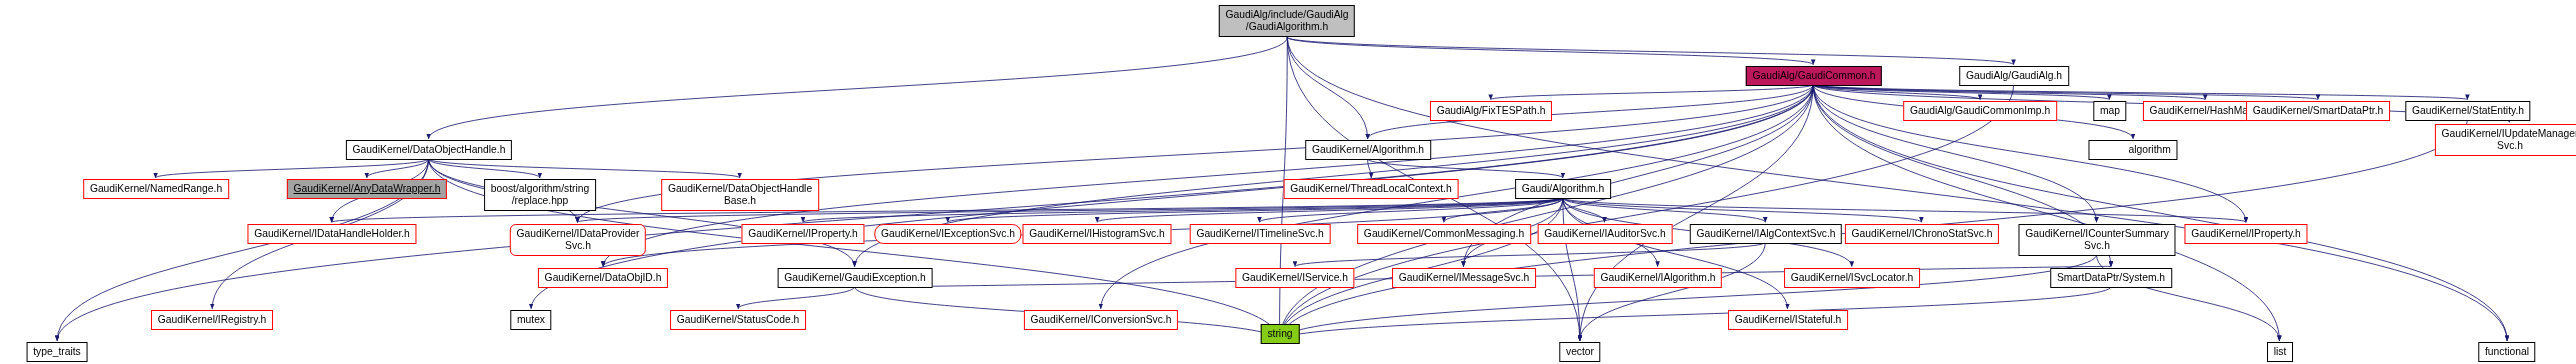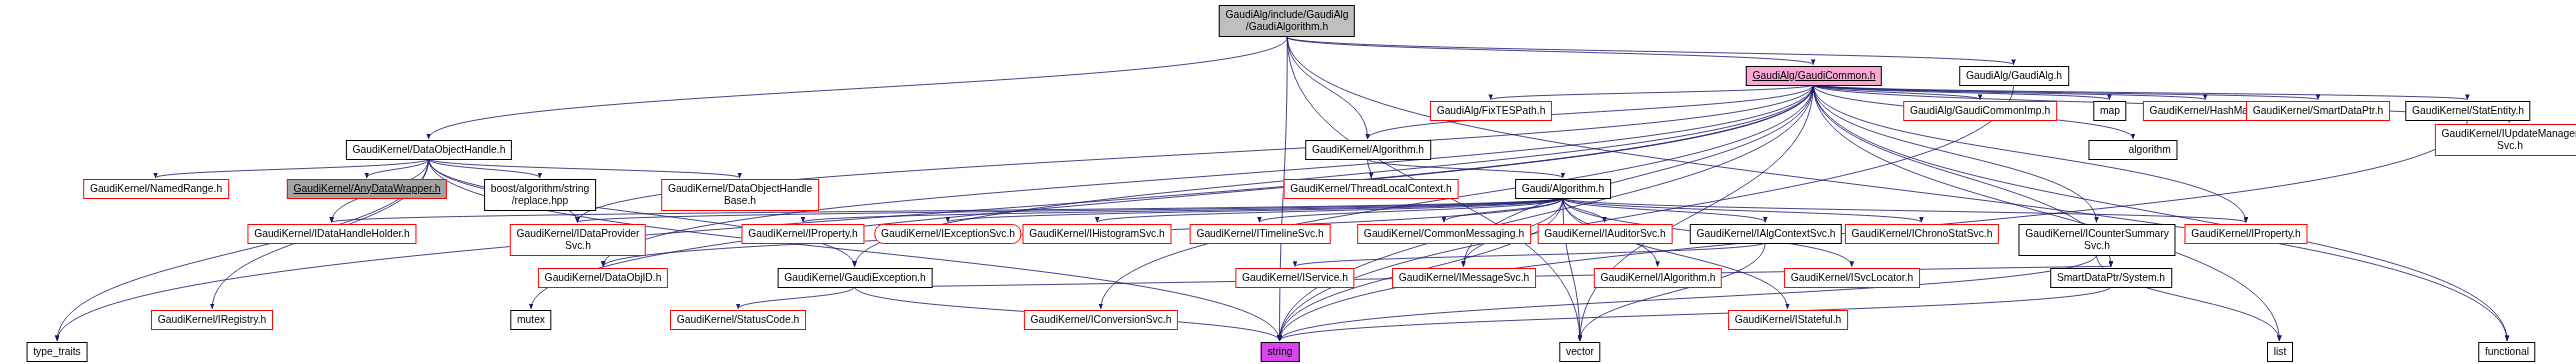--- a/index.html
+++ b/index.html
@@ -92,21 +92,21 @@
       <path d="M 4070 494 C 4070 579, 2484 579, 2484 661" class="edge" stroke="#191970" marker-end="url(#arrowhead)"></path>
       <path d="M 4070 494 C 4070 579, 4425 579, 4425 661" class="edge" stroke="#191970" marker-end="url(#arrowhead)"></path>
       <path d="M 1659 556 C 1659 562, 4098 514, 4098 517" class="edge" stroke="#191970" marker-end="url(#arrowhead)"></path>
       <path d="M 1659 556 C 1659 579, 1433 579, 1433 599" class="edge" stroke="#191970" marker-end="url(#arrowhead)"></path>
       <path d="M 1659 556 C 1659 610, 2484 610, 2484 661" class="edge" stroke="#191970" marker-end="url(#arrowhead)"></path>
       <path d="M 4098 556 C 4098 610, 2484 610, 2484 661" class="edge" stroke="#191970" marker-end="url(#arrowhead)"></path>
     </svg>
   <div id="nodes">
       <div class="node root" style="left: 1287px; top: 5.2px; color: rgb(0, 0, 0); background: rgb(191, 191, 191); border-color: rgb(0, 0, 0);">GaudiAlg/include/GaudiAlg
 /GaudiAlgorithm.h</div>
-      <div class="node expanded" style="left: 1814px; top: 66px; color: rgb(0, 0, 0); background: #f9a8d4; border-color: rgb(0, 0, 0); text-decoration: underline;">GaudiAlg/GaudiCommon.h</div>
+      <div class="node expanded" style="left: 1814px; top: 66px; color: rgb(0, 0, 0); background: #be185d; border-color: rgb(0, 0, 0);">GaudiAlg/GaudiCommon.h</div>
       <div class="node expanded" style="left: 2014px; top: 66px; color: rgb(0, 0, 0); background: rgb(255, 255, 255); border-color: rgb(0, 0, 0);">GaudiAlg/GaudiAlg.h</div>
       <div class="node truncated" style="left: 1491px; top: 101px; color: rgb(0, 0, 0); background: rgb(255, 255, 255); border-color: rgb(255, 0, 0);">GaudiAlg/FixTESPath.h</div>
       <div class="node truncated" style="left: 1980px; top: 101px; color: rgb(0, 0, 0); background: rgb(255, 255, 255); border-color: rgb(255, 0, 0);">GaudiAlg/GaudiCommonImp.h</div>
       <div class="node leaf" style="left: 2110px; top: 101px; color: rgb(0, 0, 0); background: rgb(255, 255, 255); border-color: rgb(0, 0, 0);">map</div>
       <div class="node truncated" style="left: 2206px; top: 101px; color: rgb(0, 0, 0); background: rgb(255, 255, 255); border-color: rgb(255, 0, 0);">GaudiKernel/HashMap.h</div>
       <div class="node truncated" style="left: 2318px; top: 101px; color: rgb(0, 0, 0); background: rgb(255, 255, 255); border-color: rgb(255, 0, 0);">GaudiKernel/SmartDataPtr.h</div>
       <div class="node expanded" style="left: 2468px; top: 101px; color: rgb(0, 0, 0); background: rgb(255, 255, 255); border-color: rgb(0, 0, 0);">GaudiKernel/StatEntity.h</div>
       <div class="node truncated" style="left: 2510px; top: 124px; color: rgb(0, 0, 0); background: rgb(255, 255, 255); border-color: rgb(255, 0, 0);">GaudiKernel/IUpdateManager
 Svc.h</div>
       <div class="node expanded" style="left: 429px; top: 140px; color: rgb(0, 0, 0); background: rgb(255, 255, 255); border-color: rgb(0, 0, 0);">GaudiKernel/DataObjectHandle.h</div>
@@ -114,21 +114,21 @@
       <div class="node leaf" style="left: 2133px; top: 140px; color: rgb(0, 0, 0); background: rgb(255, 255, 255); border-color: rgb(0, 0, 0); padding-left: 39px;">algorithm</div>
       <div class="node truncated" style="left: 156px; top: 179px; color: rgb(0, 0, 0); background: rgb(255, 255, 255); border-color: rgb(255, 0, 0);">GaudiKernel/NamedRange.h</div>
       <div class="node truncated" style="left: 367px; top: 179px; color: rgb(0, 0, 0); background: #a3a3a3; border-color: rgb(255, 0, 0); text-decoration: underline;">GaudiKernel/AnyDataWrapper.h</div>
       <div class="node leaf" style="left: 540px; top: 179px; color: rgb(0, 0, 0); background: rgb(255, 255, 255); border-color: rgb(0, 0, 0);">boost/algorithm/string
 /replace.hpp</div>
       <div class="node truncated" style="left: 740px; top: 179px; color: rgb(0, 0, 0); background: rgb(255, 255, 255); border-color: rgb(255, 0, 0);">GaudiKernel/DataObjectHandle
 Base.h</div>
       <div class="node truncated" style="left: 1371px; top: 179px; color: rgb(0, 0, 0); background: rgb(255, 255, 255); border-color: rgb(255, 0, 0);">GaudiKernel/ThreadLocalContext.h</div>
       <div class="node expanded" style="left: 1563px; top: 179px; color: rgb(0, 0, 0); background: rgb(255, 255, 255); border-color: rgb(0, 0, 0);">Gaudi/Algorithm.h</div>
       <div class="node truncated" style="left: 332px; top: 224px; color: rgb(0, 0, 0); background: rgb(255, 255, 255); border-color: rgb(255, 0, 0);">GaudiKernel/IDataHandleHolder.h</div>
-      <div class="node truncated" style="left: 578px; top: 224px; color: rgb(0, 0, 0); background: rgb(255, 255, 255); border-color: rgb(255, 0, 0);">GaudiKernel/IDataProvider
+      <div class="node truncated" style="left: 578px; top: 224px; color: rgb(0, 0, 0); background: rgb(255, 255, 255); border-color: rgb(255, 0, 0); border-radius: 6px;">GaudiKernel/IDataProvider
 Svc.h</div>
       <div class="node truncated" style="left: 803px; top: 224px; color: rgb(0, 0, 0); background: rgb(255, 255, 255); border-color: rgb(255, 0, 0);">GaudiKernel/IProperty.h</div>
       <div class="node truncated" style="left: 948px; top: 224px; color: rgb(0, 0, 0); background: rgb(255, 255, 255); border-color: rgb(255, 0, 0); border-radius: 9px;">GaudiKernel/IExceptionSvc.h</div>
       <div class="node truncated" style="left: 1097px; top: 224px; color: rgb(0, 0, 0); background: rgb(255, 255, 255); border-color: rgb(255, 0, 0);">GaudiKernel/IHistogramSvc.h</div>
       <div class="node truncated" style="left: 1260px; top: 224px; color: rgb(0, 0, 0); background: rgb(255, 255, 255); border-color: rgb(255, 0, 0);">GaudiKernel/ITimelineSvc.h</div>
       <div class="node truncated" style="left: 1444px; top: 224px; color: rgb(0, 0, 0); background: rgb(255, 255, 255); border-color: rgb(255, 0, 0);">GaudiKernel/CommonMessaging.h</div>
       <div class="node truncated" style="left: 1605px; top: 224px; color: rgb(0, 0, 0); background: rgb(255, 255, 255); border-color: rgb(255, 0, 0);">GaudiKernel/IAuditorSvc.h</div>
       <div class="node expanded" style="left: 1766px; top: 224px; color: rgb(0, 0, 0); background: rgb(255, 255, 255); border-color: rgb(0, 0, 0);">GaudiKernel/IAlgContextSvc.h</div>
       <div class="node truncated" style="left: 1922px; top: 224px; color: rgb(0, 0, 0); background: rgb(255, 255, 255); border-color: rgb(255, 0, 0);">GaudiKernel/IChronoStatSvc.h</div>
       <div class="node expanded" style="left: 2097px; top: 224px; color: rgb(0, 0, 0); background: rgb(255, 255, 255); border-color: rgb(0, 0, 0);">GaudiKernel/ICounterSummary
@@ -140,19 +140,19 @@
       <div class="node truncated" style="left: 1464px; top: 268px; color: rgb(0, 0, 0); background: rgb(255, 255, 255); border-color: rgb(255, 0, 0);">GaudiKernel/IMessageSvc.h</div>
       <div class="node truncated" style="left: 1658px; top: 268px; color: rgb(0, 0, 0); background: rgb(255, 255, 255); border-color: rgb(255, 0, 0);">GaudiKernel/IAlgorithm.h</div>
       <div class="node truncated" style="left: 1852px; top: 268px; color: rgb(0, 0, 0); background: rgb(255, 255, 255); border-color: rgb(255, 0, 0);">GaudiKernel/ISvcLocator.h</div>
       <div class="node expanded" style="left: 2111px; top: 268px; color: rgb(0, 0, 0); background: rgb(255, 255, 255); border-color: rgb(0, 0, 0);">SmartDataPtr/System.h</div>
       <div class="node truncated" style="left: 738px; top: 310px; color: rgb(0, 0, 0); background: rgb(255, 255, 255); border-color: rgb(255, 0, 0);">GaudiKernel/StatusCode.h</div>
       <div class="node truncated" style="left: 212px; top: 310px; color: rgb(0, 0, 0); background: rgb(255, 255, 255); border-color: rgb(255, 0, 0);">GaudiKernel/IRegistry.h</div>
       <div class="node leaf" style="left: 531px; top: 310px; color: rgb(0, 0, 0); background: rgb(255, 255, 255); border-color: rgb(0, 0, 0);">mutex</div>
       <div class="node truncated" style="left: 1101px; top: 310px; color: rgb(0, 0, 0); background: rgb(255, 255, 255); border-color: rgb(255, 0, 0);">GaudiKernel/IConversionSvc.h</div>
       <div class="node truncated" style="left: 1788px; top: 310px; color: rgb(0, 0, 0); background: rgb(255, 255, 255); border-color: rgb(255, 0, 0);">GaudiKernel/IStateful.h</div>
       <div class="node leaf" style="left: 57px; top: 342px; color: rgb(0, 0, 0); background: rgb(255, 255, 255); border-color: rgb(0, 0, 0);">type_traits</div>
-      <div class="node leaf" style="left: 1280px; top: 342px; color: rgb(0, 0, 0); background: #d946ef; border-color: rgb(0, 0, 0);">string</div>
+      <div class="node leaf" style="left: 1280px; top: 324px; color: rgb(0, 0, 0); background: #84cc16; border-color: rgb(0, 0, 0);">string</div>
       <div class="node leaf" style="left: 1580px; top: 342px; color: rgb(0, 0, 0); background: rgb(255, 255, 255); border-color: rgb(0, 0, 0);">vector</div>
       <div class="node leaf" style="left: 2280px; top: 342px; color: rgb(0, 0, 0); background: rgb(255, 255, 255); border-color: rgb(0, 0, 0);">list</div>
       <div class="node leaf" style="left: 2507px; top: 342px; color: rgb(0, 0, 0); background: rgb(255, 255, 255); border-color: rgb(0, 0, 0);">functional</div>
     </div>
 </div>
 
 
 </body></html>

